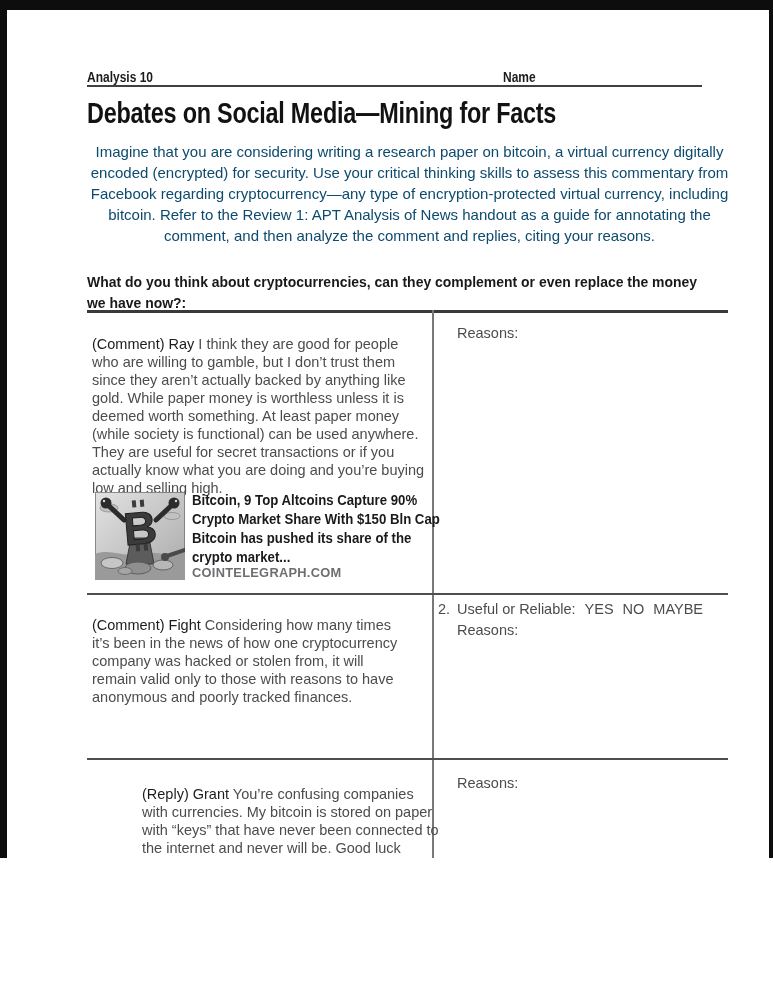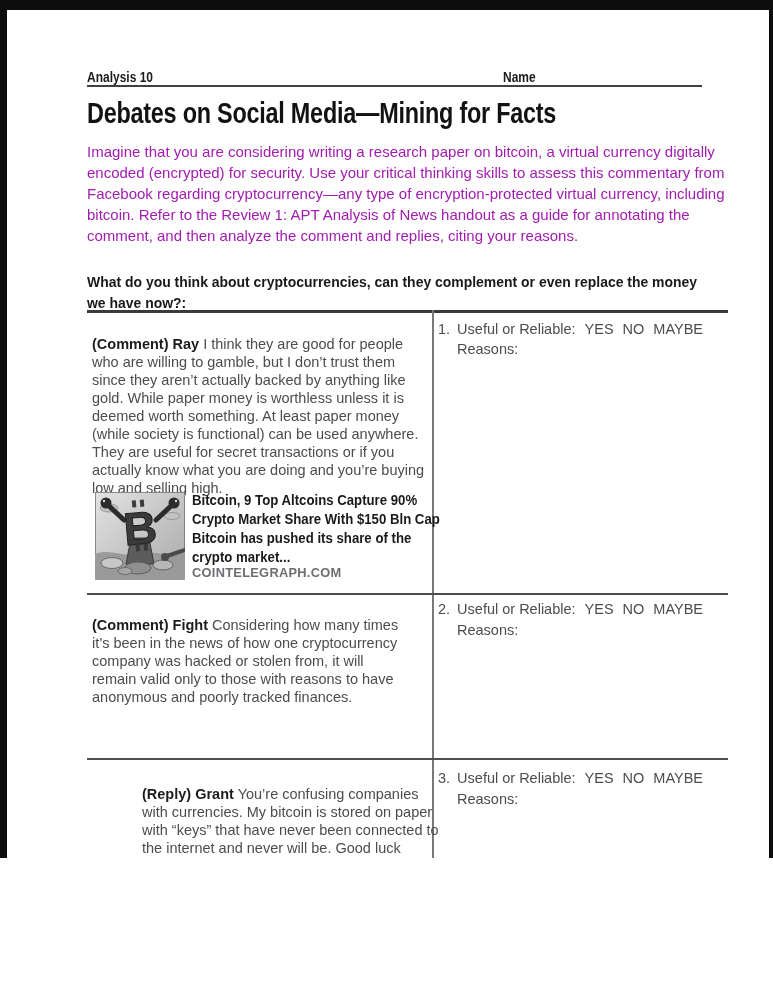--- a/index.html
+++ b/index.html
@@ -15,35 +15,35 @@
   .b-right{left:769px;top:6px;width:4px;height:994px;background:#0d0d0d;}
 
   
   .hdr-label{top:68px;font-size:15px;font-weight:bold;color:#1b1b1d;
     transform:scaleX(0.8);transform-origin:left top;white-space:nowrap;}
   .hdr-rule{left:87px;top:85px;width:615px;height:2px;background:#404042;}
 
   .title{left:87px;top:96px;font-size:30px;font-weight:bold;color:#121214;
     letter-spacing:-0.3px;white-space:nowrap;transform:scaleX(0.78);transform-origin:left top;}
 
-  .body-text{font-size:15px;line-height:21px;color:#a21caf;}
+  .body-text{font-size:15px;line-height:21px;color:#0c4a6e;text-align:center;}
   .intro{left:87px;top:141px;width:645px;}
   .prompt{left:87px;top:239px;width:660px;}
 
   .question{left:87px;top:272px;width:700px;font-size:15.5px;line-height:20.5px;
     font-weight:bold;color:#19191b;transform:scaleX(0.9);transform-origin:left top;}
 
   
   .t-top{left:87px;top:310px;width:641px;height:3px;background:#3a3a3c;}
   .t-div{left:432px;top:310px;width:2px;height:607px;background:#77787b;}
   .t-sep1{left:87px;top:593px;width:641px;height:2px;background:#4e4e50;}
   .t-sep2{left:87px;top:758px;width:641px;height:2px;background:#4e4e50;}
 
   .cell{font-size:14.5px;line-height:18px;color:#4b4c4f;}
-  .cell .lbl{font-weight:bold;color:#1c1c1e;}
+  .cell .lbl{font-weight:normal;color:#1c1c1e;}
   .cell-ray{left:92px;top:320px;width:336px;}
   .cell-stan{left:92px;top:601px;width:308px;}
   .cell-grant{left:142px;top:770px;width:300px;}
 
   
   .pv-img{left:95px;top:492px;width:90px;height:88px;}
   .pv-head{left:192px;top:490px;width:282px;font-size:15px;line-height:19px;font-weight:bold;
     color:#1a1a1c;transform:scaleX(0.88);transform-origin:left top;}
   .pv-src{left:192px;top:565px;font-size:13.5px;font-weight:bold;color:#6d6e71;
     letter-spacing:0.3px;transform:scaleX(0.95);transform-origin:left top;white-space:nowrap;}
@@ -124,35 +124,33 @@
       <rect x="39" y="8" width="4" height="7" fill="#3b3b3b"></rect>
       <rect x="47" y="8" width="4" height="7" fill="#3b3b3b"></rect>
       <rect x="39" y="52" width="4" height="7" fill="#3b3b3b"></rect>
       <rect x="47" y="52" width="4" height="7" fill="#3b3b3b"></rect>
     </g>
   </svg>
   <div class="abs pv-head">Bitcoin, 9 Top Altcoins Capture 90% Crypto Market Share With $150 Bln Cap Bitcoin has pushed its share of the crypto market...</div>
   <div class="abs pv-src">COINTELEGRAPH.COM</div>
 
   <div class="abs rcell rc1">
-    <div class="rline"><span class="rnum">1.</span><span class="rlabel">Useful or Reliable:</span><span class="ropt">YES</span><span class="ropt">NO</span><span class="ropt">MAYBE</span></div>
     <div class="reasons">Reasons:</div>
   </div>
 
   <p class="abs cell cell-stan"><span class="lbl">(Comment) Fight</span> <span>Considering how many times it’s been in the news of how one cryptocurrency company was hacked or stolen from, it will remain valid only to those with reasons to have anonymous and poorly tracked finances.</span></p>
 
   <div class="abs rcell rc2">
     <div class="rline"><span class="rnum">2.</span><span class="rlabel">Useful or Reliable:</span><span class="ropt">YES</span><span class="ropt">NO</span><span class="ropt">MAYBE</span></div>
     <div class="reasons">Reasons:</div>
   </div>
 
   <p class="abs cell cell-grant"><span class="lbl">(Reply) Grant</span> <span>You’re confusing companies with currencies. My bitcoin is stored on paper with “keys” that have never been connected to the internet and never will be. Good luck hacking them!</span></p>
 
   <div class="abs rcell rc3">
-    <div class="rline"><span class="rnum">3.</span><span class="rlabel">Useful or Reliable:</span><span class="ropt">YES</span><span class="ropt">NO</span><span class="ropt">MAYBE</span></div>
     <div class="reasons">Reasons:</div>
   </div>
 
   <div class="abs f-rule"></div>
   <div class="abs f-copy">©2018 Teacher’s Discovery®</div>
   <div class="abs f-tag">Fight the FAKE NEWS INVASION</div>
   <svg class="abs badge" viewBox="0 0 40 40" width="40" height="40">
     <rect x="1" y="2" width="36" height="31" rx="8" fill="#161616"></rect>
     <rect x="6" y="7" width="24" height="21" rx="4" fill="#ffffff"></rect>
     <circle cx="36" cy="14" r="2.6" fill="#ffffff" stroke="#161616" stroke-width="1.2"></circle>

